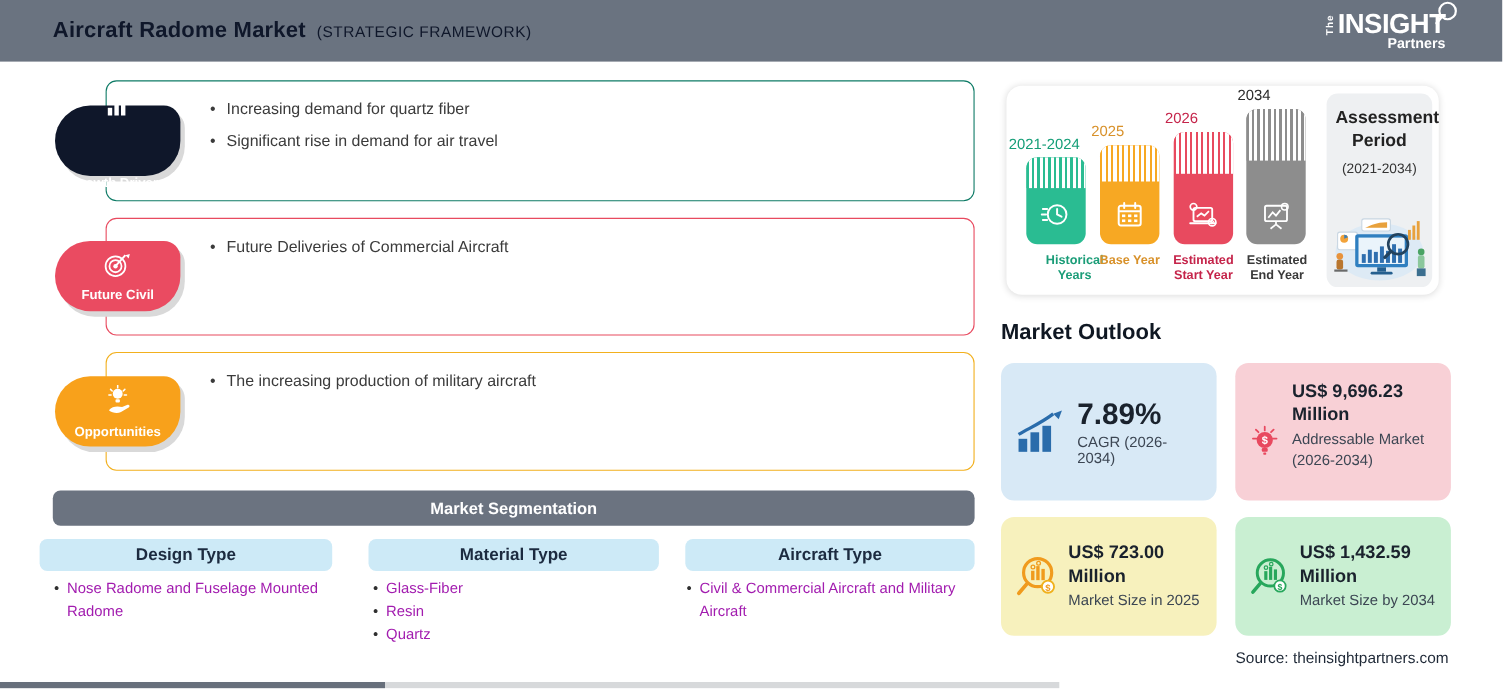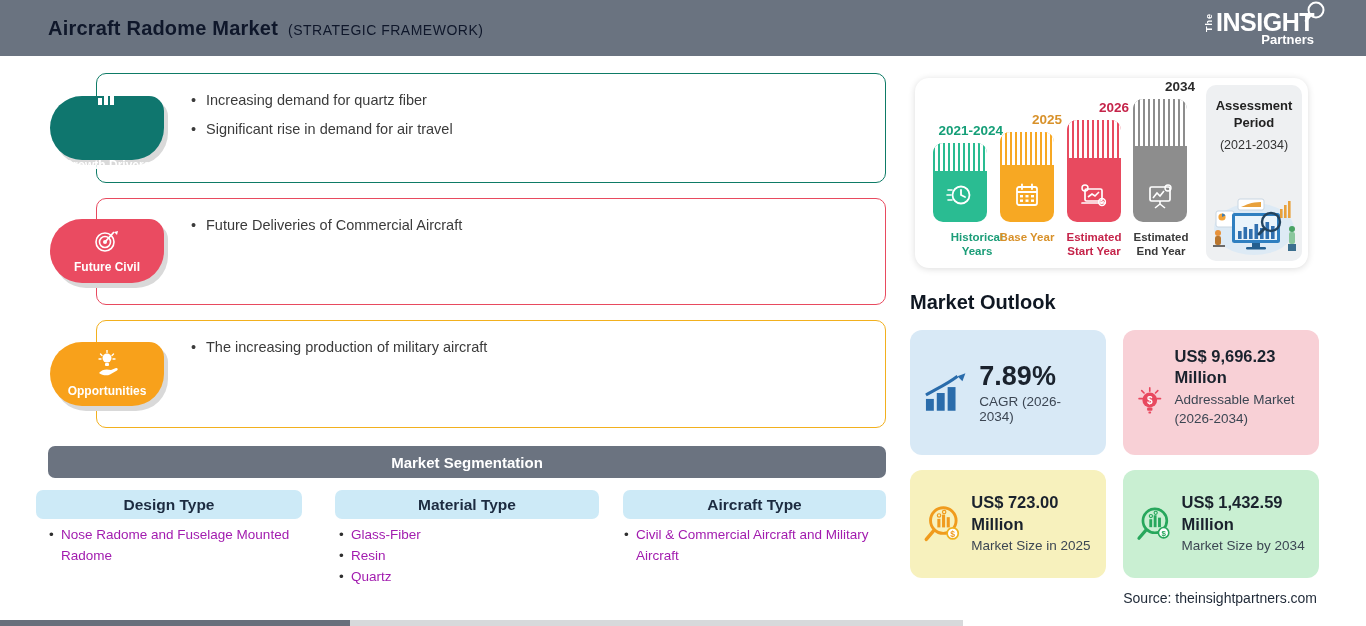--- a/index.html
+++ b/index.html
@@ -25,21 +25,21 @@
   .fw-box li { position:relative; padding-left:15px; font-size:14.5px; color:#3b3b3b; margin-bottom:9px; line-height:1.35; }
   .fw-box li::before { content:"•"; position:absolute; left:0; color:#3b3b3b; }
   #box-growth { top:73px; height:110px; border-color:#0e7b66; }
   #box-trends { top:198px; height:107px; border-color:#e84a5f; }
   #box-opps   { top:320px; height:108px; border-color:#f2b01e; }
 
   .badge { position:absolute; left:50px; width:114px; height:64px; z-index:3;
            border-radius:34px 16px 34px 34px; box-shadow:4px 5px 0 #d9d9d9;
            display:flex; flex-direction:column; align-items:center; justify-content:center; gap:2px; color:#fff; }
   .badge .blabel { font-size:12px; font-weight:700; }
-  #badge-growth { top:96px;  background:#0f766e;gap:46px; }
+  #badge-growth { top:96px;  background:#0f172a;gap:46px; }
   #badge-trends { top:219px; background:#ea4b61; }
   #badge-opps   { top:342px; background:#f8a11b; }
 
   
   .seg-bar { position:absolute; left:48px; top:446px; width:838px; height:32px; background:#6b7380; border-radius:7px;
              display:flex; align-items:center; justify-content:center; color:#fff; font-size:15px; font-weight:700; }
   .chip { position:absolute; top:490px; height:29px; background:#cdeaf7; border-radius:7px;
           display:flex; align-items:center; justify-content:center; font-size:15.5px; font-weight:700; color:#1c2b40; }
   #chip-design { left:36px; width:266px; }
   #chip-material { left:335px; width:264px; }
@@ -58,33 +58,33 @@
   .tl-bar .stripes { position:absolute; left:0; top:0; width:100%; }
   .tl-bar svg { position:absolute; left:50%; transform:translateX(-50%); bottom:12px; }
   #bar-hist { left:18px;  top:65px; height:79px;  background:#2abc92; }
   #bar-base { left:85px;  top:54px; height:90px;  background:#f7a823; }
   #bar-start{ left:152px; top:42px; height:102px; background:#e84a5f; }
   #bar-end  { left:218px; top:21px; height:123px; background:#8d8d8d; }
   #bar-hist .stripes { height:28px; background:repeating-linear-gradient(90deg,#2abc92 0 2px,#ffffff 2px 5px); }
   #bar-base .stripes { height:33px; background:repeating-linear-gradient(90deg,#f7a823 0 2px,#ffffff 2px 5px); }
   #bar-start .stripes{ height:38px; background:repeating-linear-gradient(90deg,#e84a5f 0 2px,#ffffff 2px 5px); }
   #bar-end .stripes  { height:47px; background:repeating-linear-gradient(90deg,#8d8d8d 0 2px,#ffffff 2px 5px); }
-  .yr { position:absolute; text-align:right; font-weight:700; font-size:13.5px; }
+  .yr { position:absolute; text-align:left; font-weight:400; font-size:13.5px; }
   #yr-hist { left:2px;  top:45px; width:86px; color:#149e77; }
   #yr-base { left:77px; top:34px; width:70px; color:#d8912a; }
   #yr-start{ left:144px;top:22px; width:70px; color:#c5244a; }
   #yr-end  { left:210px;top:1px;  width:70px; color:#2b2b2b; }
   .bl { position:absolute; top:152px; text-align:center; font-weight:700; font-size:11.5px; line-height:1.25; }
   #bl-hist { left:28px;  width:68px; color:#1b9d78; }
   #bl-base { left:78px;  width:68px; color:#d8912a; }
   #bl-start{ left:145px; width:68px; color:#c5244a; }
   #bl-end  { left:212px; width:68px; color:#3a3a3a; }
   .assess { position:absolute; left:291px; top:7px; width:96px; height:176px; background:#eef0f2; border-radius:10px;
             padding-top:13px; text-align:center; }
-  .assess .a-title { font-size:13px; font-weight:700; color:#222; width:80px; margin:0 auto; line-height:1.3; }
+  .assess .a-title { font-size:16px; font-weight:700; color:#222; width:80px; margin:0 auto; line-height:1.3; }
   .assess .a-range { font-size:12.5px; color:#333; margin-top:6px; }
   .assess svg { position:absolute; left:2px; bottom:4px; }
 
   
   .mo-title { position:absolute; left:910px; top:291px; font-size:20px; font-weight:700; color:#0f1722; }
   .card { position:absolute; border-radius:12px; display:flex; align-items:center; padding:10px 12px; gap:10px; }
   #card-cagr { left:910px; top:330px; width:196px; height:125px; background:#d8e9f6; }
   #card-addr { left:1123px; top:330px; width:196px; height:125px; background:#f8d0d6; align-items:flex-start; padding-top:16px; }
   #card-2025 { left:910px; top:470px; width:196px; height:108px; background:#f7f1bd; }
   #card-2034 { left:1123px; top:470px; width:196px; height:108px; background:#c9efd2; }

